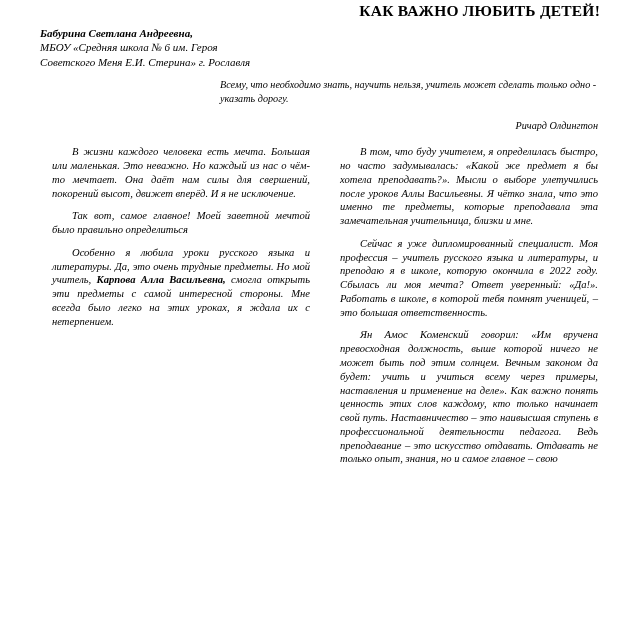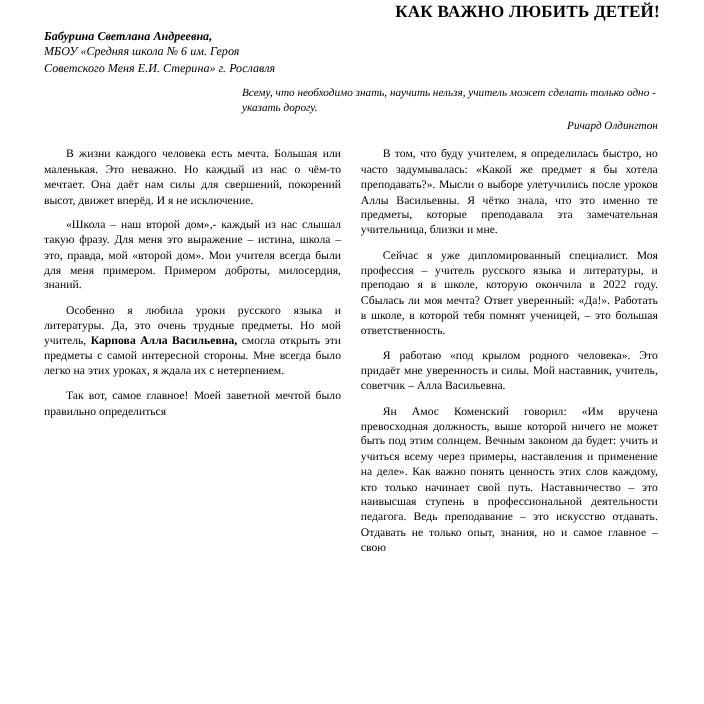--- a/index.html
+++ b/index.html
@@ -50,40 +50,41 @@
     font-size: 10.2px;
     line-height: 1.32;
     margin: 9px 0 0 0;
     padding-left: 180px;
     padding-right: 2px;
   }
   .epigraph-source {
     text-align: right;
     font-style: italic;
     font-size: 10.2px;
-    margin-top: 4px;
+    margin-top: 15px;
     padding-right: 2px;
   }
   .columns {
     display: flex;
     gap: 18px;
     margin-top: 14px;
     position: relative;
   }
   .col {
     width: 270px;
     font-size: 10.6px;
     line-height: 1.30;
     text-align: justify;
     text-justify: inter-word;
     hyphens: auto;
   }
   .col p {
-    margin: 0 0 9px 0;
+    margin: 0 0 9px 12px;
     text-indent: 20px;
+    font-style: italic;
   }
   .bold {
     font-weight: bold;
   }
 </style>
 </head>
 <body>
 
 <div class="page">
 
@@ -95,27 +96,25 @@
     <div>Советского Меня Е.И. Стерина» г. Рославля</div>
   </div>
 
   <div class="epigraph">Всему, что необходимо знать, научить нельзя, учитель может сделать только одно - указать дорогу.</div>
   <div class="epigraph-source">Ричард Олдингтон</div>
 
   <div class="columns">
 
     <div class="col">
       <p>В жизни каждого человека есть мечта. Большая или маленькая. Это неважно. Но каждый из нас о чём-то мечтает. Она даёт нам силы для свершений, покорений высот, движет вперёд. И я не исключение.</p>
-      <p>«Школа – наш второй дом»,- каждый из нас слышал такую фразу. Для меня это выражение – истина, школа – это, правда, мой «второй дом». Мои учителя всегда были для меня примером. Примером доброты, милосердия, знаний.</p>
+      <p>Так вот, самое главное! Моей заветной мечтой было правильно определиться</p>
       <p id="p-bold">Особенно я любила уроки русского языка и литературы. Да, это очень трудные предметы. Но мой учитель, <span class="bold">Карпова Алла Васильевна,</span> смогла открыть эти предметы с самой интересной стороны. Мне всегда было легко на этих уроках, я ждала их с нетерпением.</p>
-      <p>Так вот, самое главное! Моей заветной мечтой было правильно определиться</p>
     </div>
 
     <div class="col">
       <p>В том, что буду учителем, я определилась быстро, но часто задумывалась: «Какой же предмет я бы хотела преподавать?». Мысли о выборе улетучились после уроков Аллы Васильевны. Я чётко знала, что это именно те предметы, которые преподавала эта замечательная учительница, близки и мне.</p>
       <p>Сейчас я уже дипломированный специалист. Моя профессия – учитель русского языка и литературы, и преподаю я в школе, которую окончила в 2022 году. Сбылась ли моя мечта? Ответ уверенный: «Да!». Работать в школе, в которой тебя помнят ученицей, – это большая ответственность.</p>
-      <p>Я работаю «под крылом родного человека». Это придаёт мне уверенность и силы. Мой наставник, учитель, советчик – Алла Васильевна.</p>
       <p>Ян Амос Коменский говорил: «Им вручена превосходная должность, выше которой ничего не может быть под этим солнцем. Вечным законом да будет: учить и учиться всему через примеры, наставления и применение на деле». Как важно понять ценность этих слов каждому, кто только начинает свой путь. Наставничество – это наивысшая ступень в профессиональной деятельности педагога. Ведь преподавание – это искусство отдавать. Отдавать не только опыт, знания, но и самое главное – свою</p>
     </div>
 
   </div>
 
 </div>
 
 </body></html>

